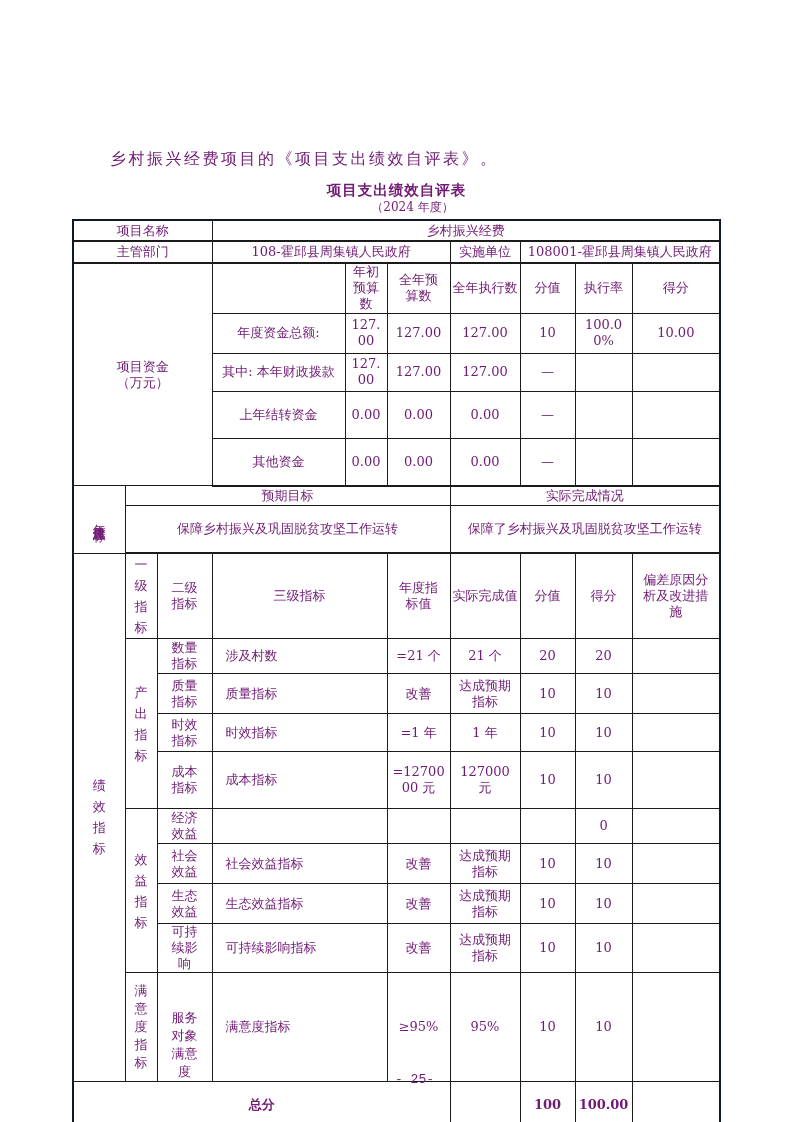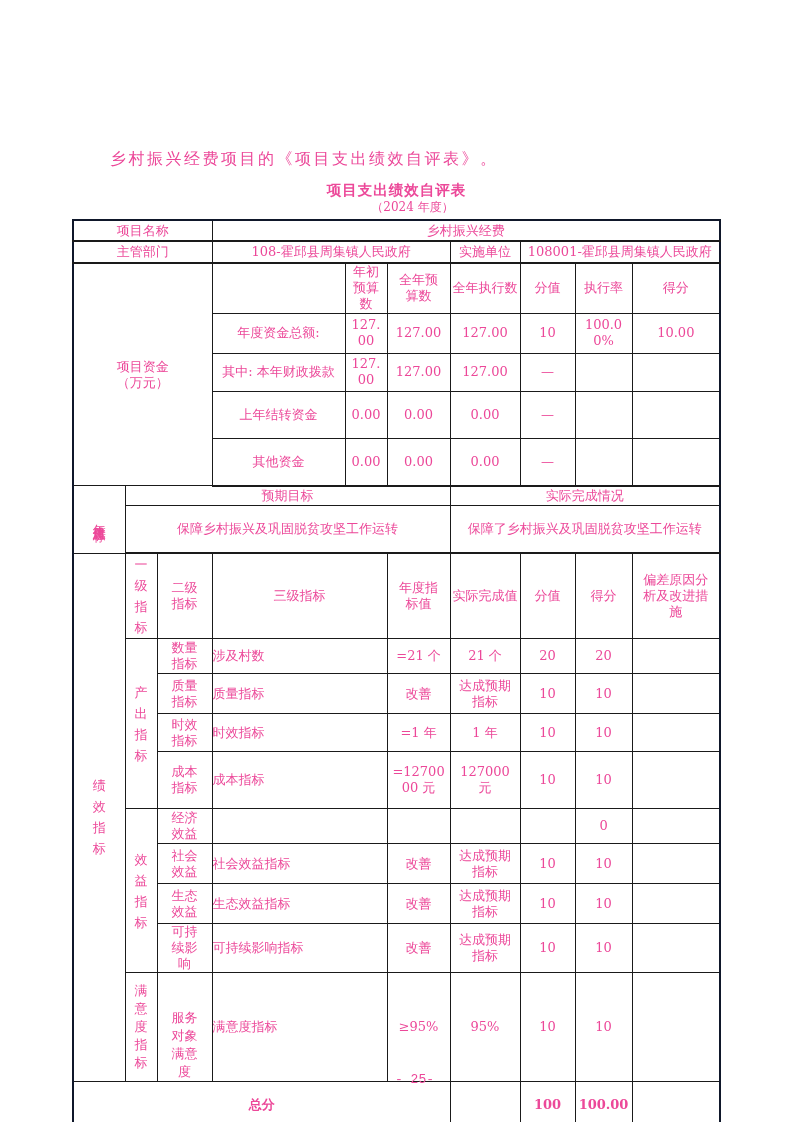--- a/index.html
+++ b/index.html
@@ -1,18 +1,18 @@
 <!DOCTYPE html>
 <html><head>
 <meta charset="utf-8">
 <style>
   html,body { margin:0; padding:0; background:#888; }
   .page {
     position:relative; width:793px; height:1122px; background:#ffffff;
-    font-family:"DejaVu Serif","Liberation Serif",serif; color:#ec4899;
+    font-family:"DejaVu Serif","Liberation Serif",serif; color:#701a75;
     overflow:hidden;
   }
   .intro { position:absolute; left:110px; top:149px; font-size:16px; letter-spacing:2.5px; }
   .doc-title { position:absolute; left:0; width:100%; top:181px; text-align:center;
     font-size:14.5px; font-weight:bold; letter-spacing:1px; }
   .doc-sub { position:absolute; left:16px; width:100%; top:199px; text-align:center; font-size:12px; }
   .pageno { position:absolute; left:0; width:100%; top:1072px; text-align:center;
     font-size:13px; font-family:Liberation Mono, monospace;padding-left:18px; }
 
   table.main {
@@ -20,21 +20,21 @@
     border-collapse:collapse; table-layout:fixed;
     border:2px solid #0f172a;
   }
   td {
     border:1px solid #1a1a1a; text-align:center; vertical-align:middle;
     font-size:13px; line-height:16px; padding:0 2px; word-break:break-all;
     overflow:hidden;
   }
   tr.hline > td { border-bottom-width:2px; }
   tr.tight > td { line-height:14px; padding:16px 1px; }
-  td.left { text-align:left; padding-left:0; }
+  td.left { text-align:left; padding-left:13px; }
   td.bold, .bold { font-weight:bold; }
 
   
   .w2 { display:inline-block; width:2.2em; word-break:break-all; }
   .w3 { display:inline-block; width:3.25em; word-break:break-all; }
   .w4 { display:inline-block; width:4.35em; word-break:break-all; }
   .w5 { display:inline-block; width:5.25em; word-break:break-all; }
   
   .v1 { display:inline-block; width:1.1em; word-break:break-all; line-height:21px; }
   .lh17 { line-height:21px; }

